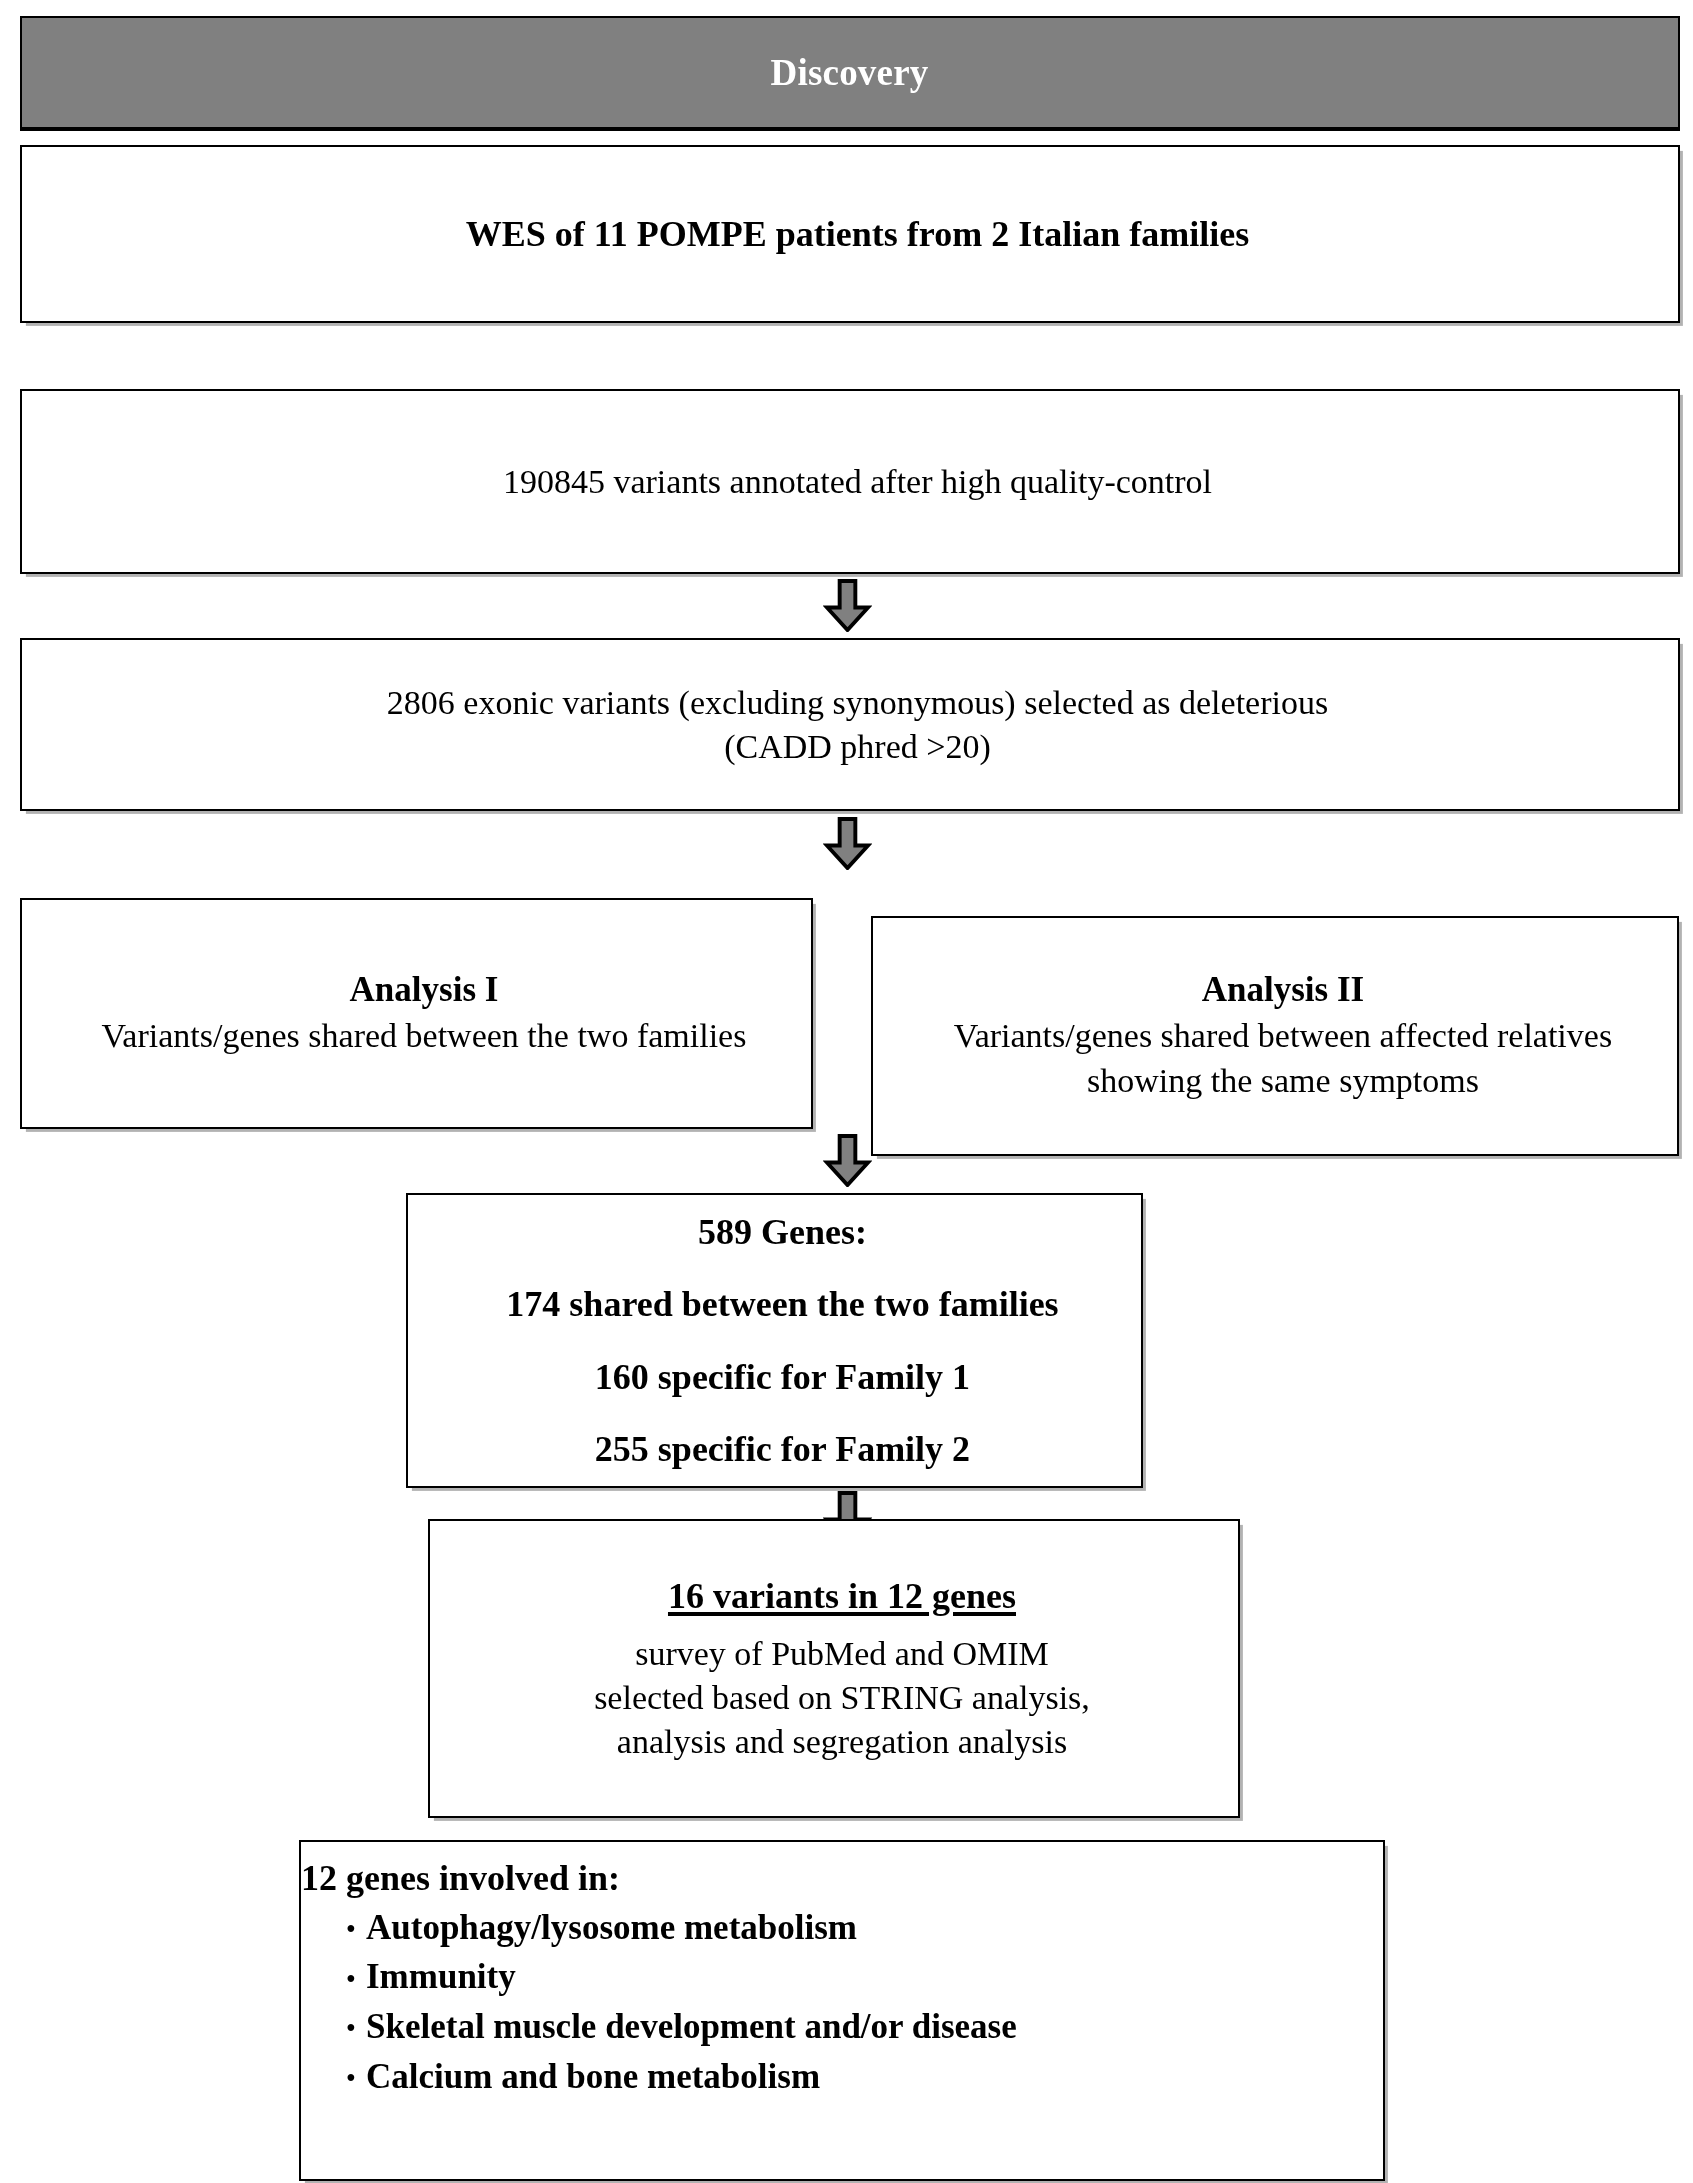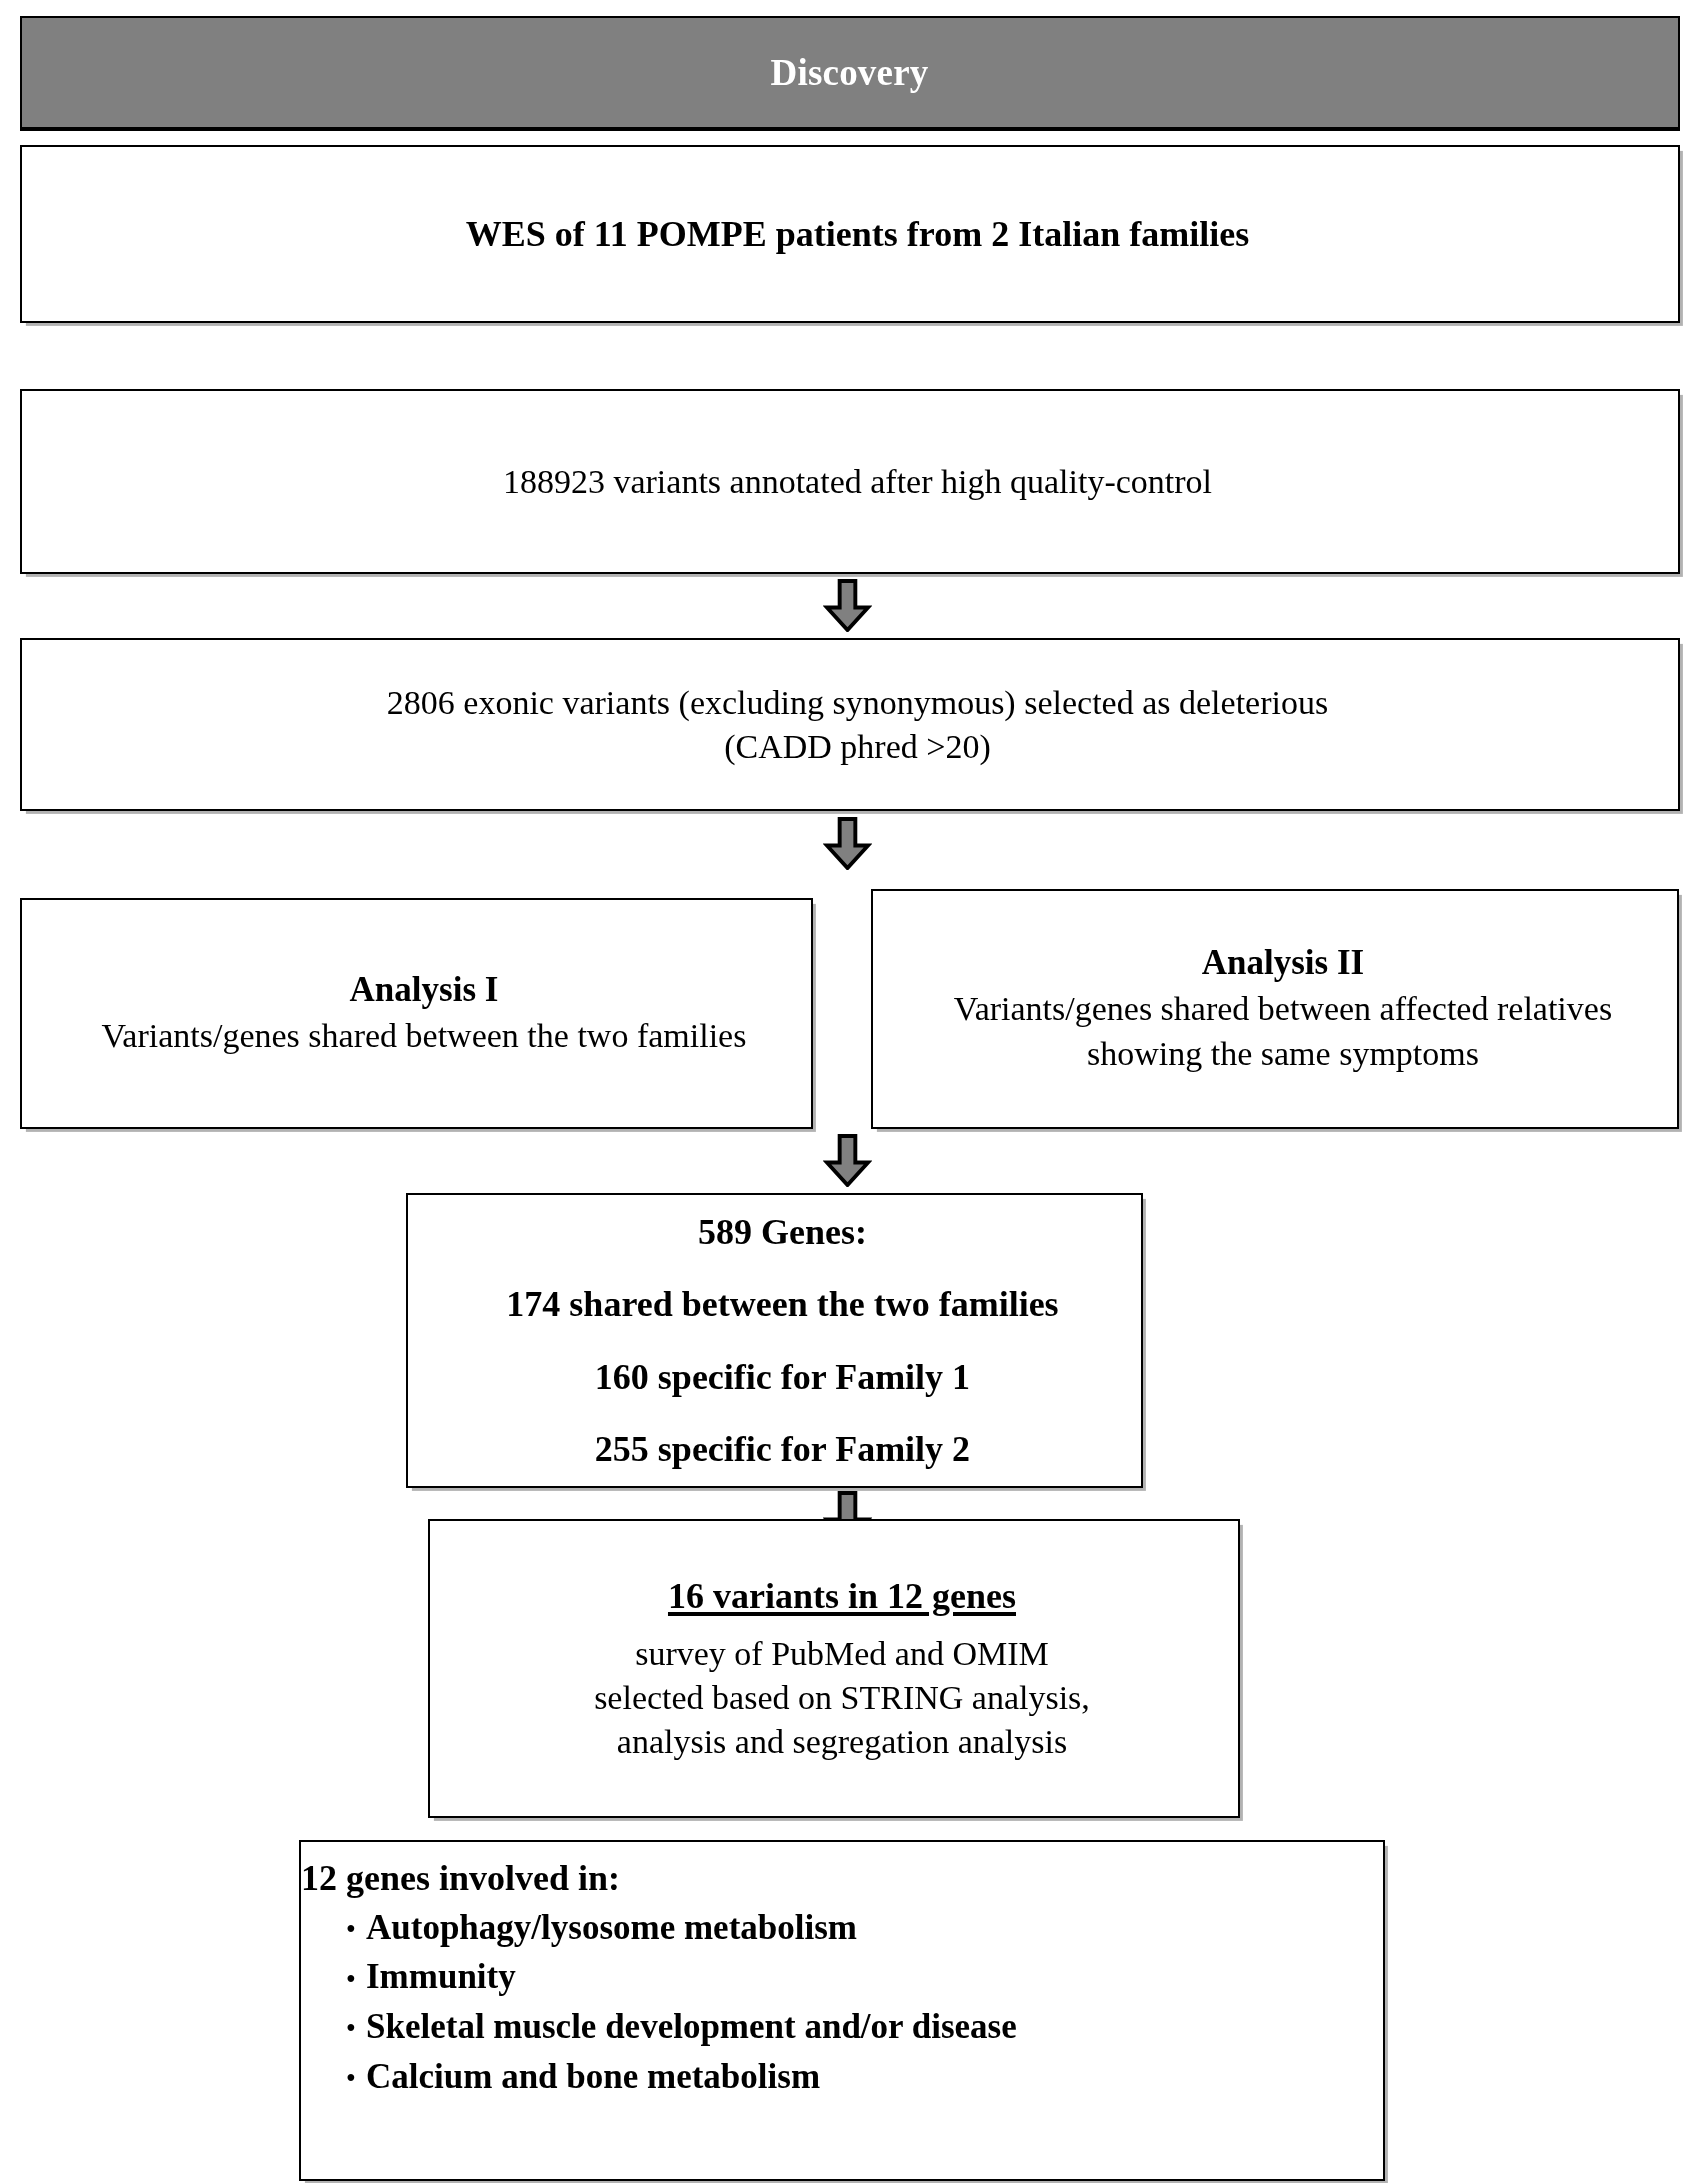--- a/index.html
+++ b/index.html
@@ -162,21 +162,21 @@
 
   <div class="header-band" style="left:19.5px; top:16px; width:1660px; height:115px;">
     <span class="header-title">Discovery</span>
   </div>
 
   <div class="box box-shadow" style="left:19.5px; top:145px; width:1660px; height:178px;">
     <span class="line t-bold fs-big">WES of 11 POMPE patients from 2 Italian families</span>
   </div>
 
   <div class="box box-shadow" style="left:19.5px; top:389px; width:1660px; height:185px;">
-    <span class="line t-reg fs-mid">188923 variants annotated after high quality-control</span>
+    <span class="line t-reg fs-mid">190845 variants annotated after high quality-control</span>
   </div>
 
   <div class="arrow" style="left:823px; top:579px;">
     <svg width="49" height="53" viewBox="0 0 100 108">
       <polygon points="34,4 66,4 66,58 92,58 50,104 8,58 34,58" fill="#808080" stroke="#000000" stroke-width="8" stroke-linejoin="miter"></polygon>
     </svg>
   </div>
 
   <div class="box box-shadow" style="left:19.5px; top:638px; width:1660px; height:173px;">
     <span class="line t-reg fs-mid">2806 exonic variants (excluding synonymous) selected as deleterious</span>
@@ -187,21 +187,21 @@
     <svg width="49" height="53" viewBox="0 0 100 108">
       <polygon points="34,4 66,4 66,58 92,58 50,104 8,58 34,58" fill="#808080" stroke="#000000" stroke-width="8" stroke-linejoin="miter"></polygon>
     </svg>
   </div>
 
   <div class="box box-shadow" style="left:19.5px; top:898px; width:793px; height:231px;">
     <span class="analysis-title">Analysis I</span>
     <span class="analysis-desc" style="max-width:716px;">Variants/genes shared between  the two families</span>
   </div>
 
-  <div class="box box-shadow" style="left:871px; top:889px; width:808px; height:240px;">
+  <div class="box box-shadow" style="left:871px; top:916px; width:808px; height:240px;">
     <span class="analysis-title">Analysis II</span>
     <span class="analysis-desc" style="max-width:745px;">Variants/genes shared between affected relatives showing the same symptoms</span>
   </div>
 
   <div class="arrow" style="left:823px; top:1134px;">
     <svg width="49" height="53" viewBox="0 0 100 108">
       <polygon points="34,4 66,4 66,58 92,58 50,104 8,58 34,58" fill="#808080" stroke="#000000" stroke-width="8" stroke-linejoin="miter"></polygon>
     </svg>
   </div>
 

